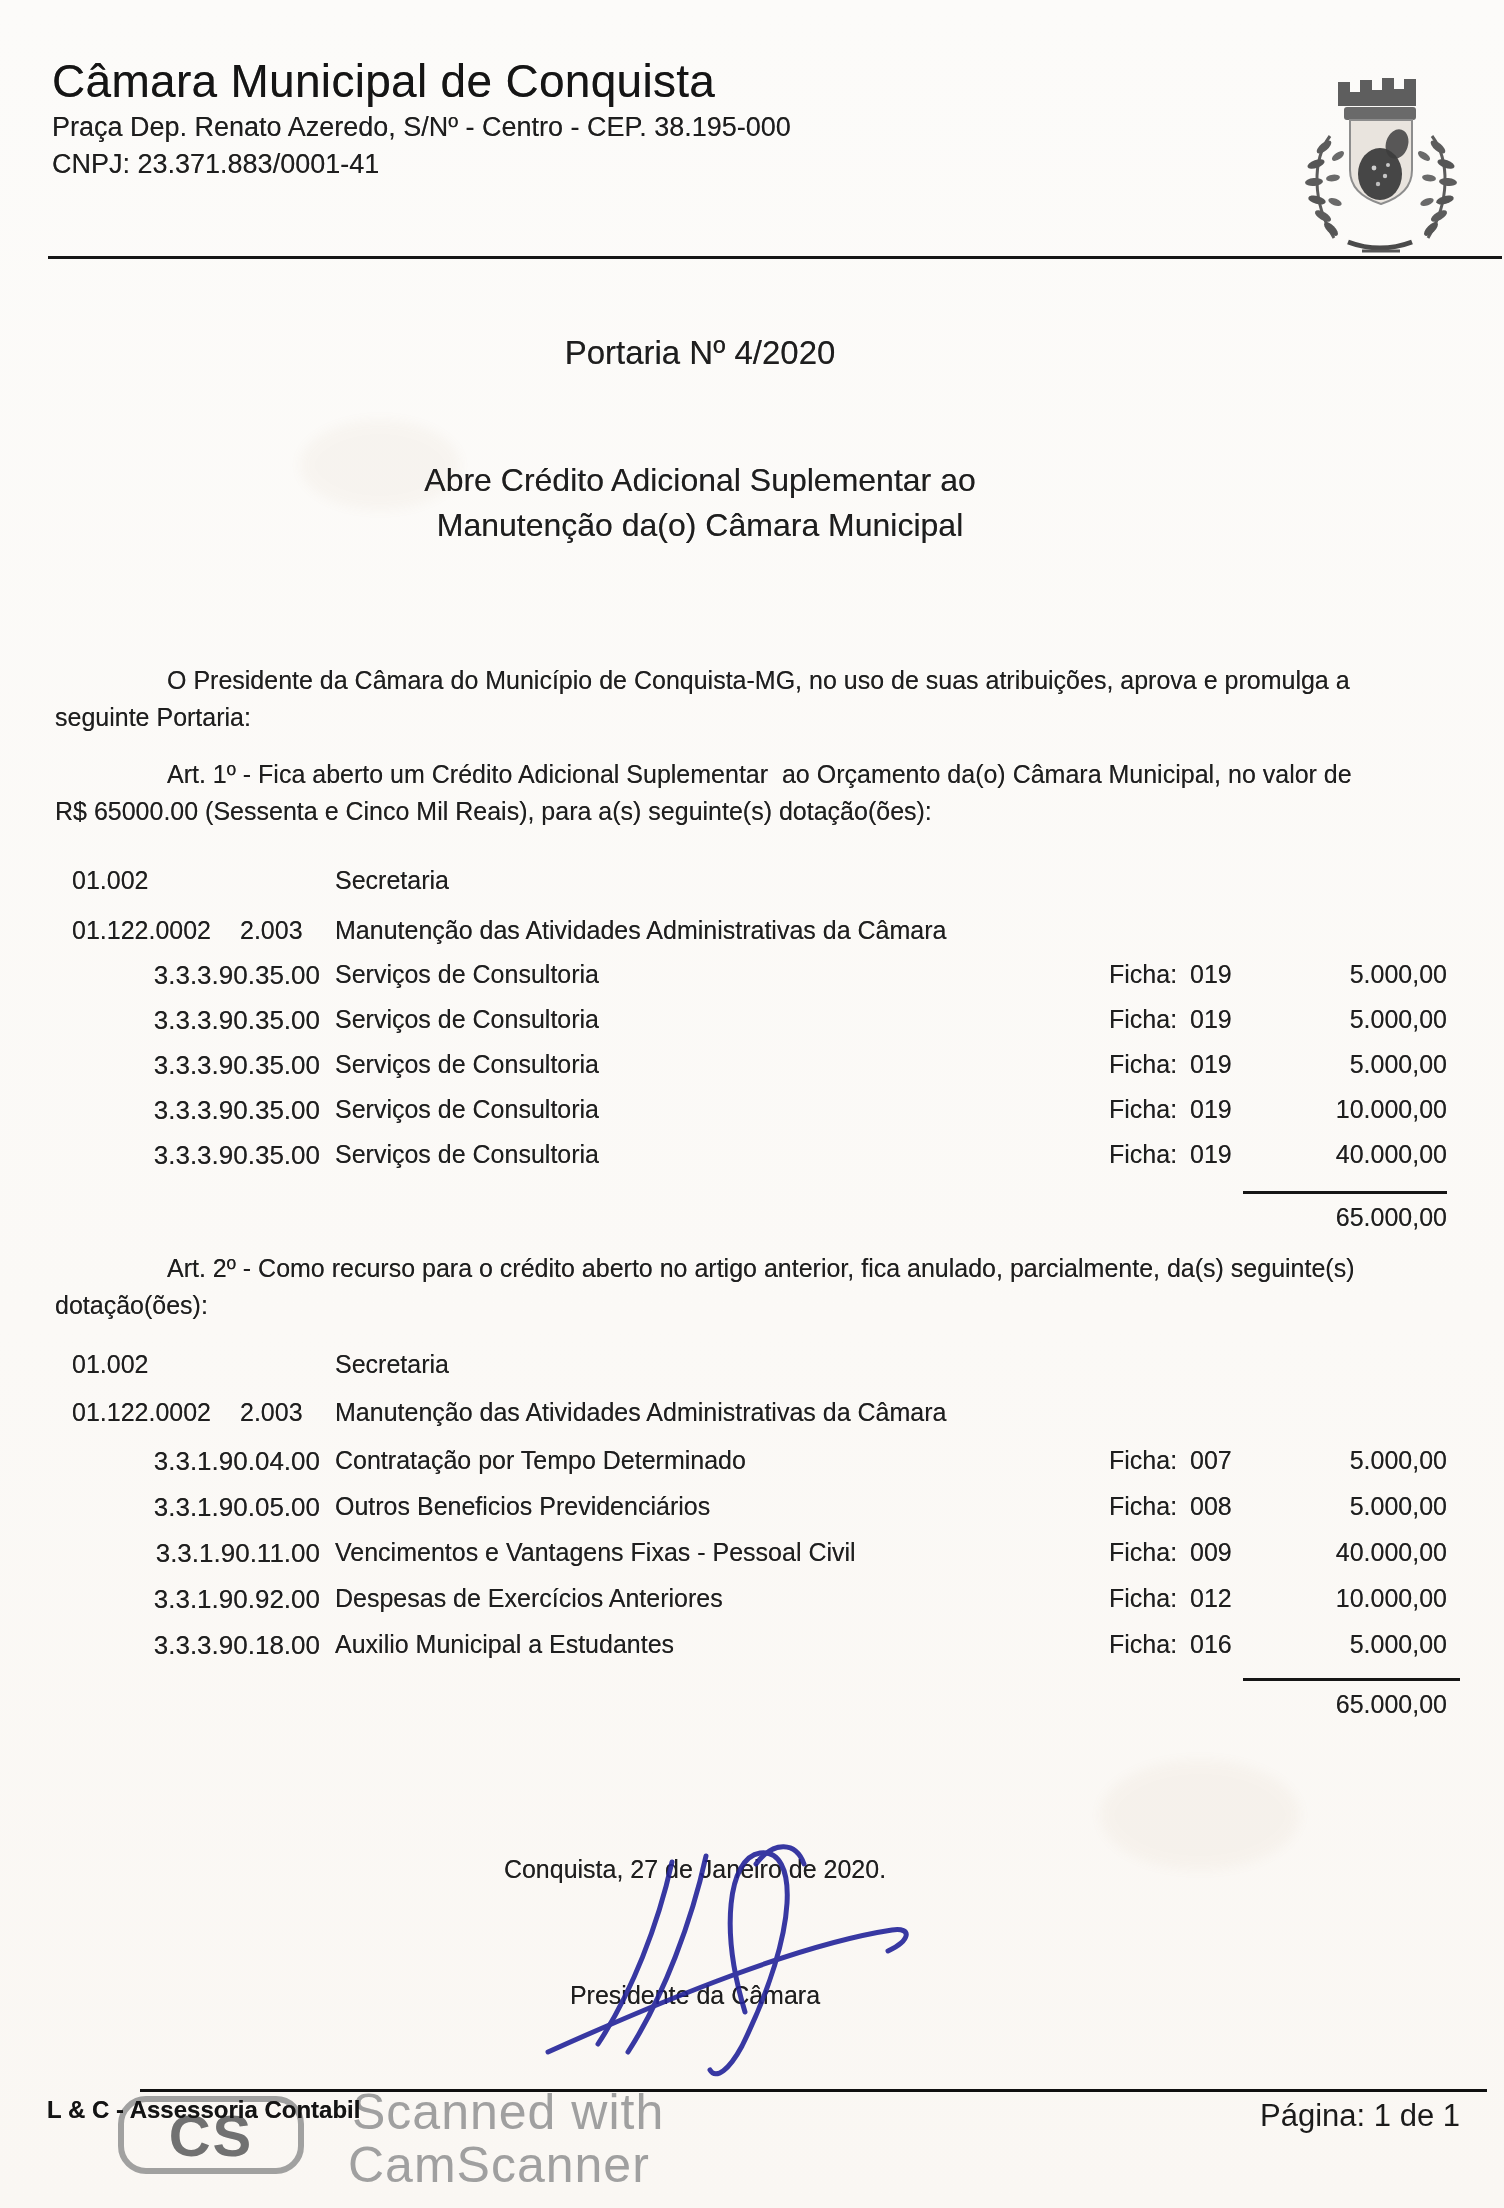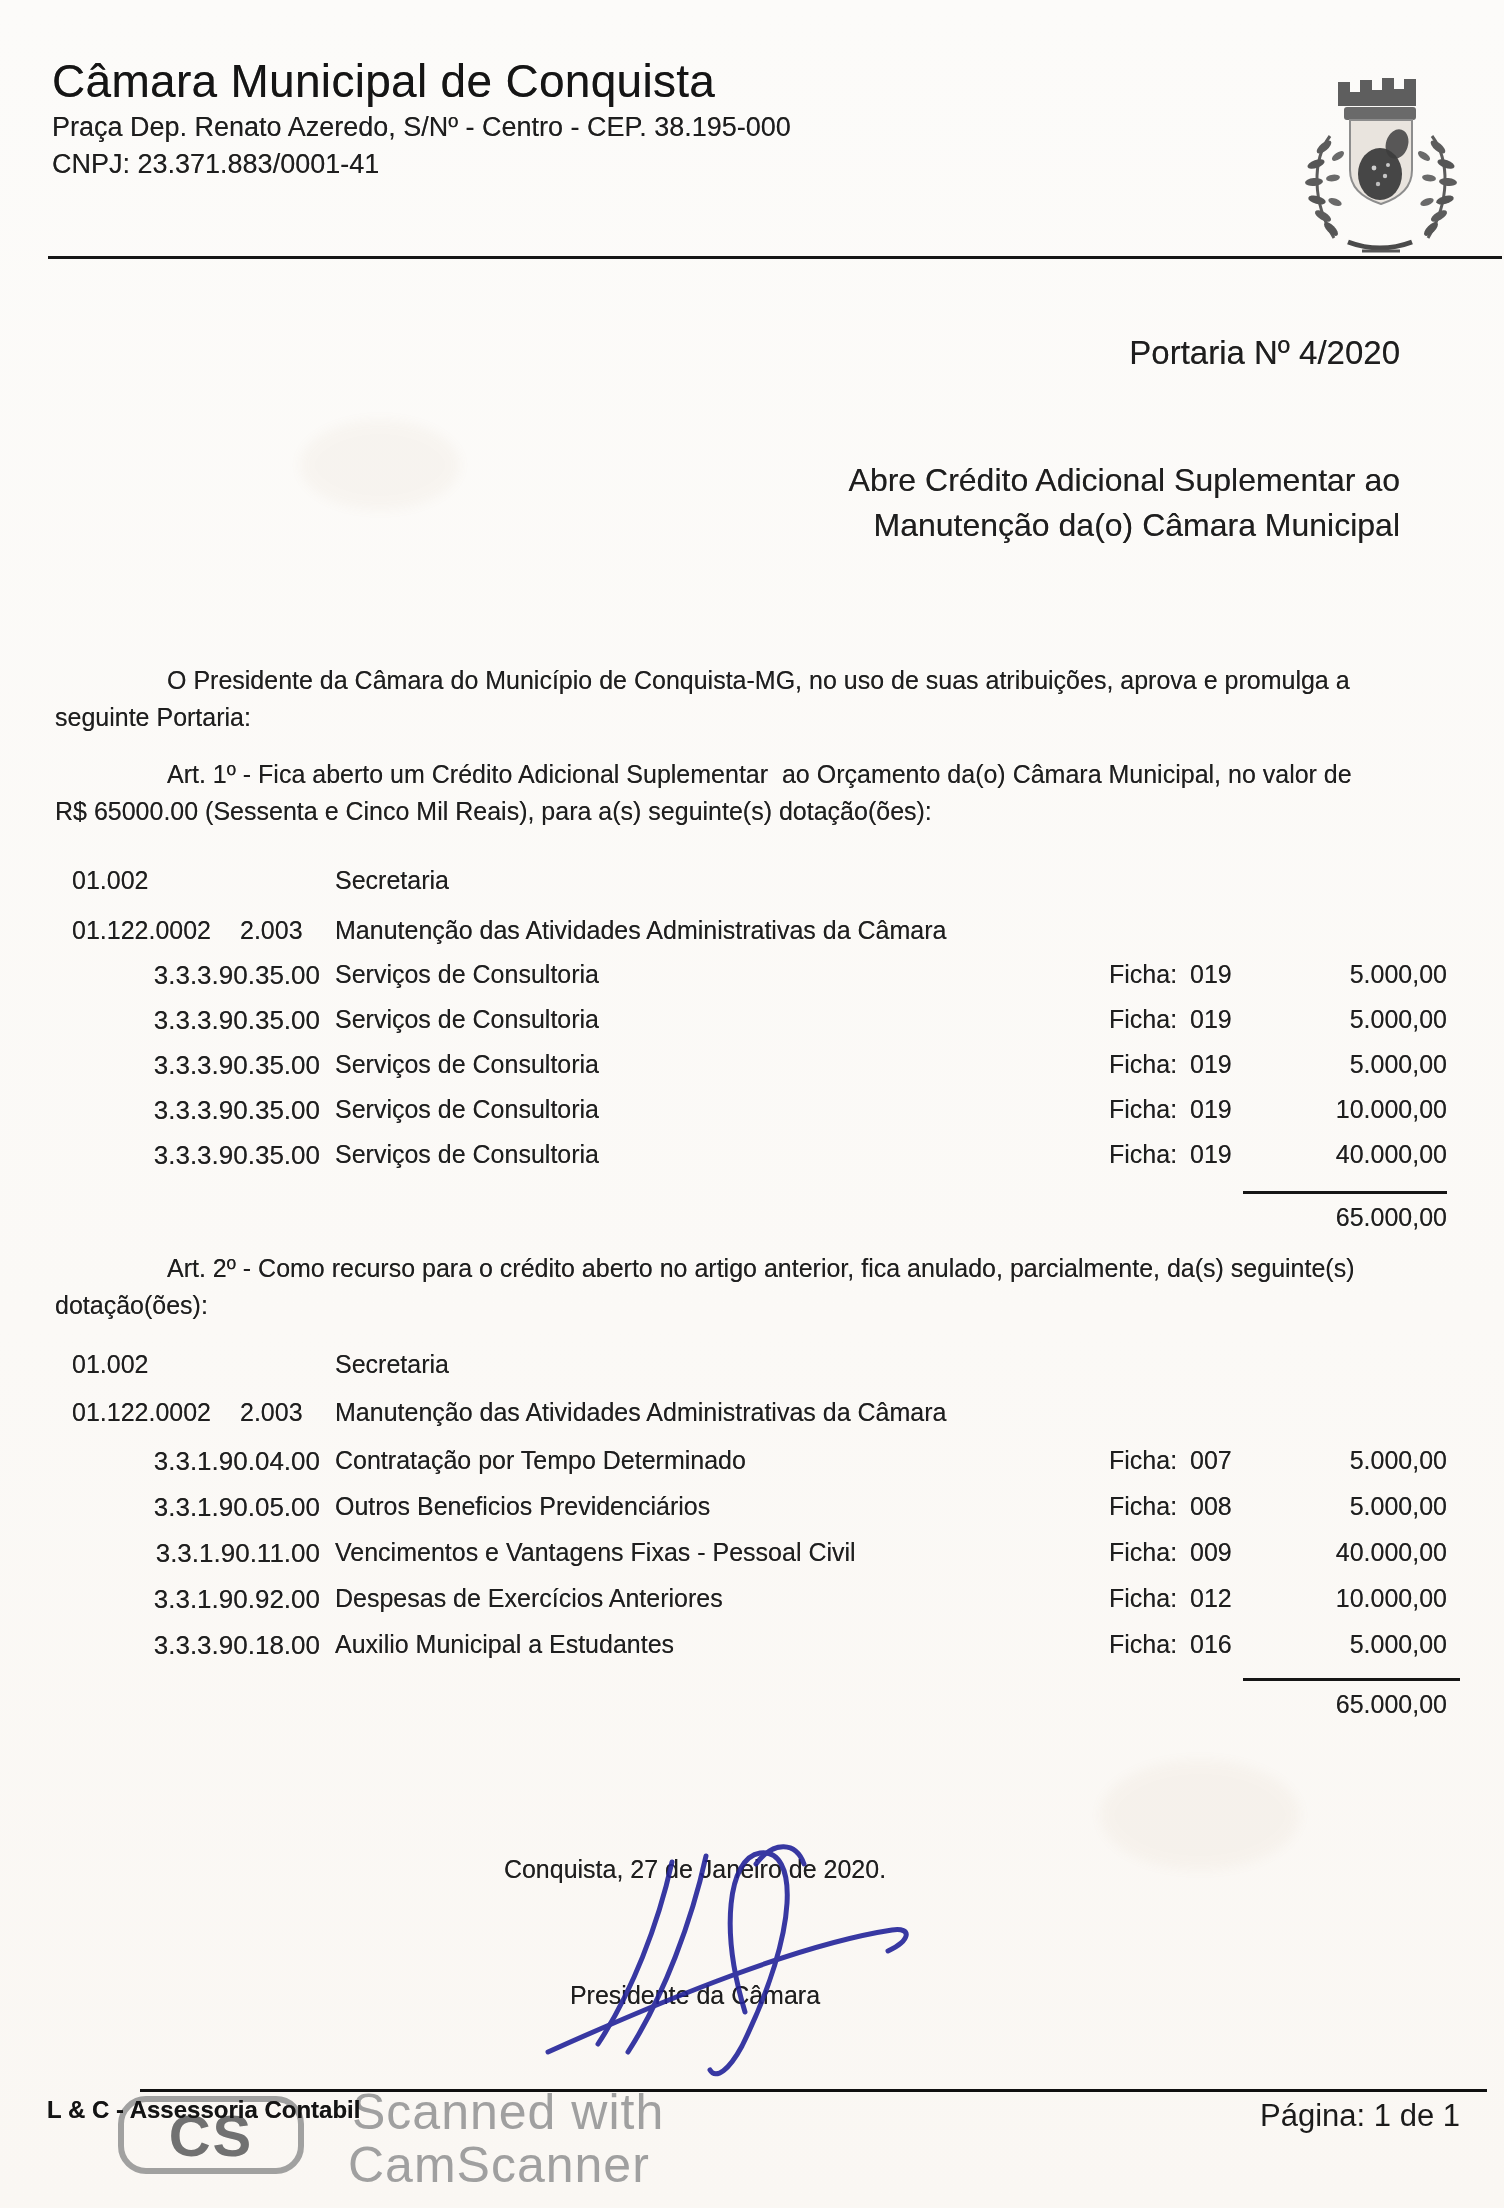--- a/index.html
+++ b/index.html
@@ -5,21 +5,21 @@
   html,body{margin:0;padding:0;background:#e8e8e8;}
   .page{
     position:relative;width:1504px;height:2208px;margin:0 auto;
     background:linear-gradient(180deg,#fcfbf9 0%,#fbf9f6 60%,#faf7f3 100%);
     overflow:hidden;
     font-family:"Liberation Sans","DejaVu Sans",sans-serif;
     color:#1e1e1e;
   }
   .abs{position:absolute;}
   .ink{text-shadow:0 0 0.5px rgba(25,25,25,0.6);}
-  .center-wrap{left:0;width:1400px;text-align:right;}
+  .center-wrap{left:0;width:1400px;text-align:center;}
   .pline{white-space:pre-wrap;line-height:37px;font-size:25px;}
   .indent{padding-left:112px;}
   
   .org{font-size:46px;letter-spacing:0.3px;color:#151515;}
   .hline{font-size:27px;}
   .rule{background:#161616;}
   
   .trow{left:0;width:1504px;height:32px;font-size:25px;}
   .trow span{position:absolute;white-space:nowrap;}
   .c-sec{left:72px;}

